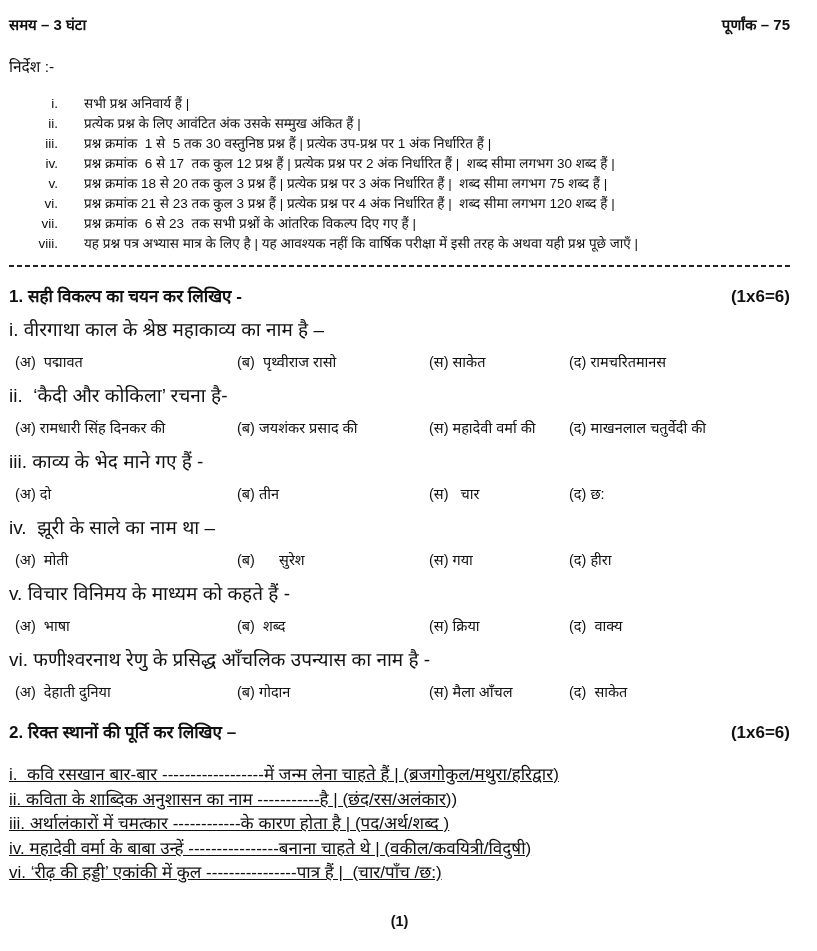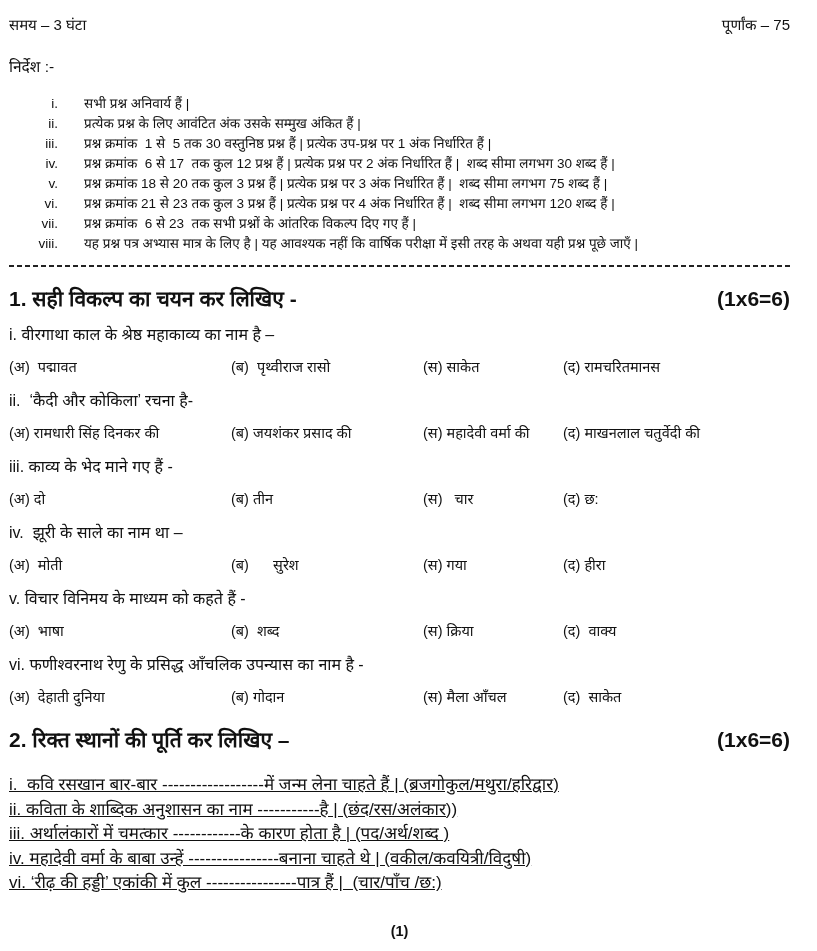--- a/index.html
+++ b/index.html
@@ -5,39 +5,39 @@
   * { margin:0; padding:0; box-sizing:border-box; }
   html,body { background:#ffffff; }
   body {
     width:817px; height:951px; overflow:hidden;
     font-family:"Liberation Sans","DejaVu Sans",sans-serif;
     color:#111111;
     padding:14px 27px 0 9px;
   }
   .hdr-row {
     display:flex; justify-content:space-between; align-items:baseline;
-    font-weight:normal; font-size:15px;
+    font-weight:bold; font-size:15px;
   }
   .instr-title { font-weight:normal; font-size:15.5px; margin-top:21px; }
   .instr-list { margin-top:17px; font-size:13.5px; line-height:20px; }
   .irow { display:flex; }
   .inum { flex:0 0 49px; text-align:right; white-space:pre; }
   .itext { padding-left:26px; white-space:pre-wrap; }
   .divider {
     margin-top:11px; height:2px; width:100%;
     background:repeating-linear-gradient(90deg,#222 0 5px,transparent 5px 8px);
   }
   .sec-head {
     display:flex; justify-content:space-between; align-items:baseline;
-    font-weight:bold; font-size:21px; margin-top:17px;
+    font-weight:bold; font-size:17px; margin-top:17px;
   }
-  .qline { margin-top:12px; font-size:16px; line-height:21px; white-space:pre-wrap; }
+  .qline { margin-top:12px; font-size:19px; line-height:21px; white-space:pre-wrap; }
   .opts {
     margin-top:12px; display:grid; grid-template-columns:222px 192px 140px auto;
-    font-size:14.5px; line-height:21px; white-space:pre;
+    font-size:14.5px; line-height:21px; white-space:pre;margin-left:6px;
   }
   .fill-list { margin-top:20px; font-size:17px; line-height:24.5px;text-decoration:underline; }
   .fill-item { white-space:pre-wrap; }
   .footer { margin-top:27px; text-align:center; font-weight:bold; font-size:14.5px; }
 </style>
 </head>
 <body>
 
 <div class="page">
 

